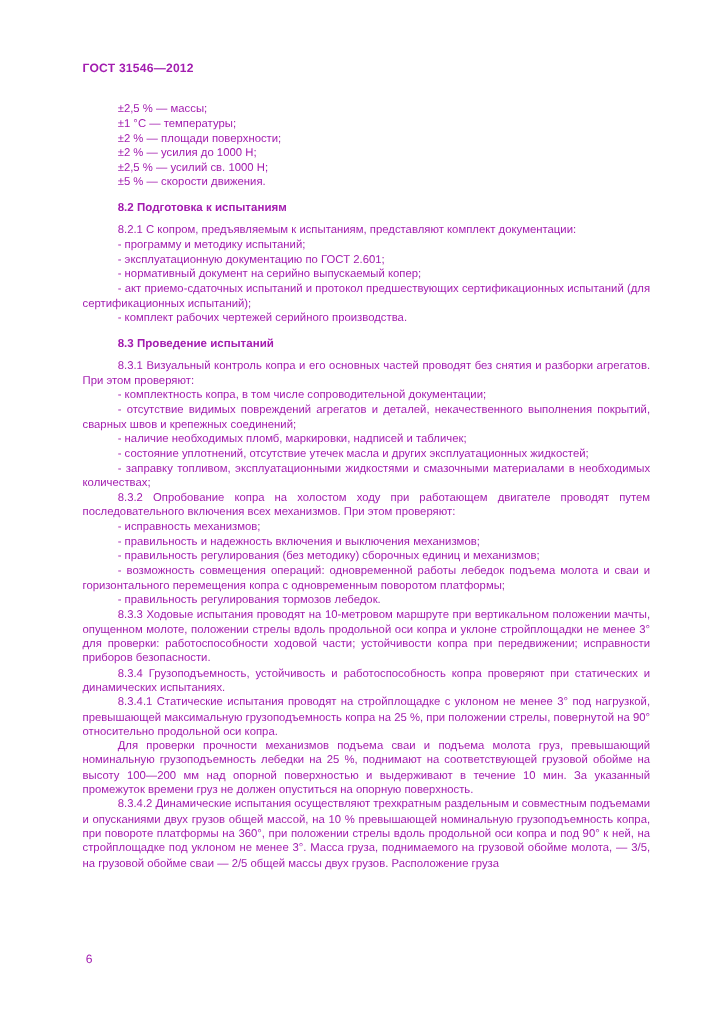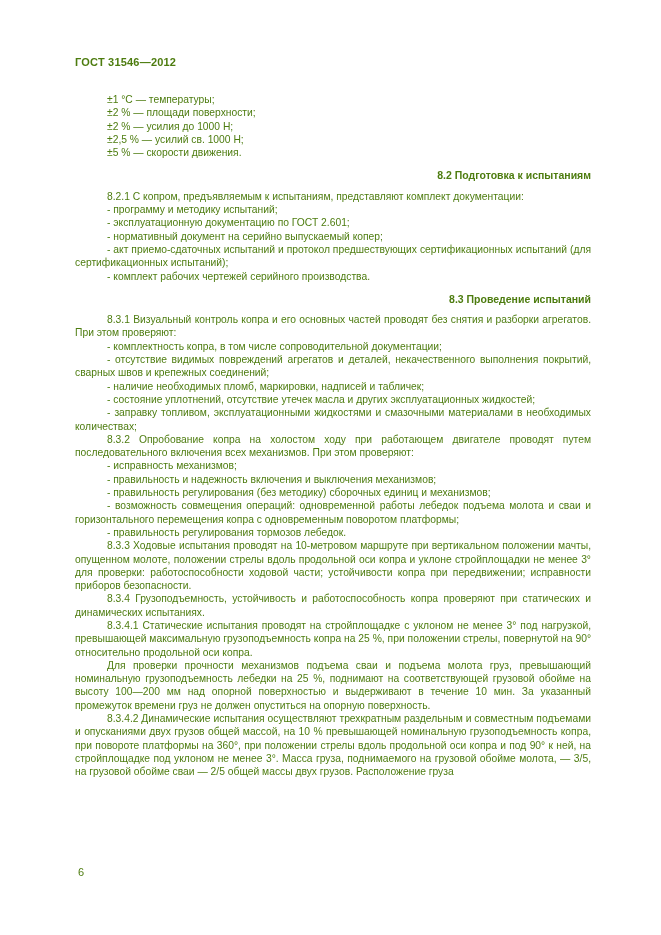--- a/index.html
+++ b/index.html
@@ -6,21 +6,21 @@
       margin: 0;
       padding: 0;
       background: #ffffff;
     }
     .page {
       position: relative;
       width: 661px;
       height: 935px;
       background: #ffffff;
       font-family: "Liberation Sans", sans-serif;
-      color: #4d7c0f;
+      color: #a21caf;
       overflow: hidden;
       box-sizing: border-box;
     }
     .doc-header {
       position: absolute;
       top: 56px;
       left: 75px;
       font-size: 11px;
       font-weight: bold;
       letter-spacing: 0.2px;
@@ -38,21 +38,21 @@
       margin: 0;
       padding: 0;
     }
     .line {
       text-align: left;
       text-indent: 32px;
     }
     .heading {
       font-weight: bold;
       text-indent: 32px;
-      text-align: right;
+      text-align: left;
       margin-top: 10px !important;
       margin-bottom: 7px !important;
       font-size: 10.5px;
     }
     .para {
       text-indent: 32px;
     }
     .page-number {
       position: absolute;
       left: 78px;
@@ -60,20 +60,21 @@
       font-size: 11px;
     }
   </style>
 </head>
 <body>
 
 <div class="page">
   <div class="doc-header">ГОСТ 31546—2012</div>
 
   <div class="content">
+    <p class="line">±2,5 % — массы;</p>
     <p class="line">±1 °С — температуры;</p>
     <p class="line">±2 % — площади поверхности;</p>
     <p class="line">±2 % — усилия до 1000 Н;</p>
     <p class="line">±2,5 % — усилий св. 1000 Н;</p>
     <p class="line">±5 % — скорости движения.</p>
 
     <p class="heading">8.2 Подготовка к испытаниям</p>
     <p class="para">8.2.1 С копром, предъявляемым к испытаниям, представляют комплект документации:</p>
     <p class="para">- программу и методику испытаний;</p>
     <p class="para">- эксплуатационную документацию по ГОСТ 2.601;</p>

